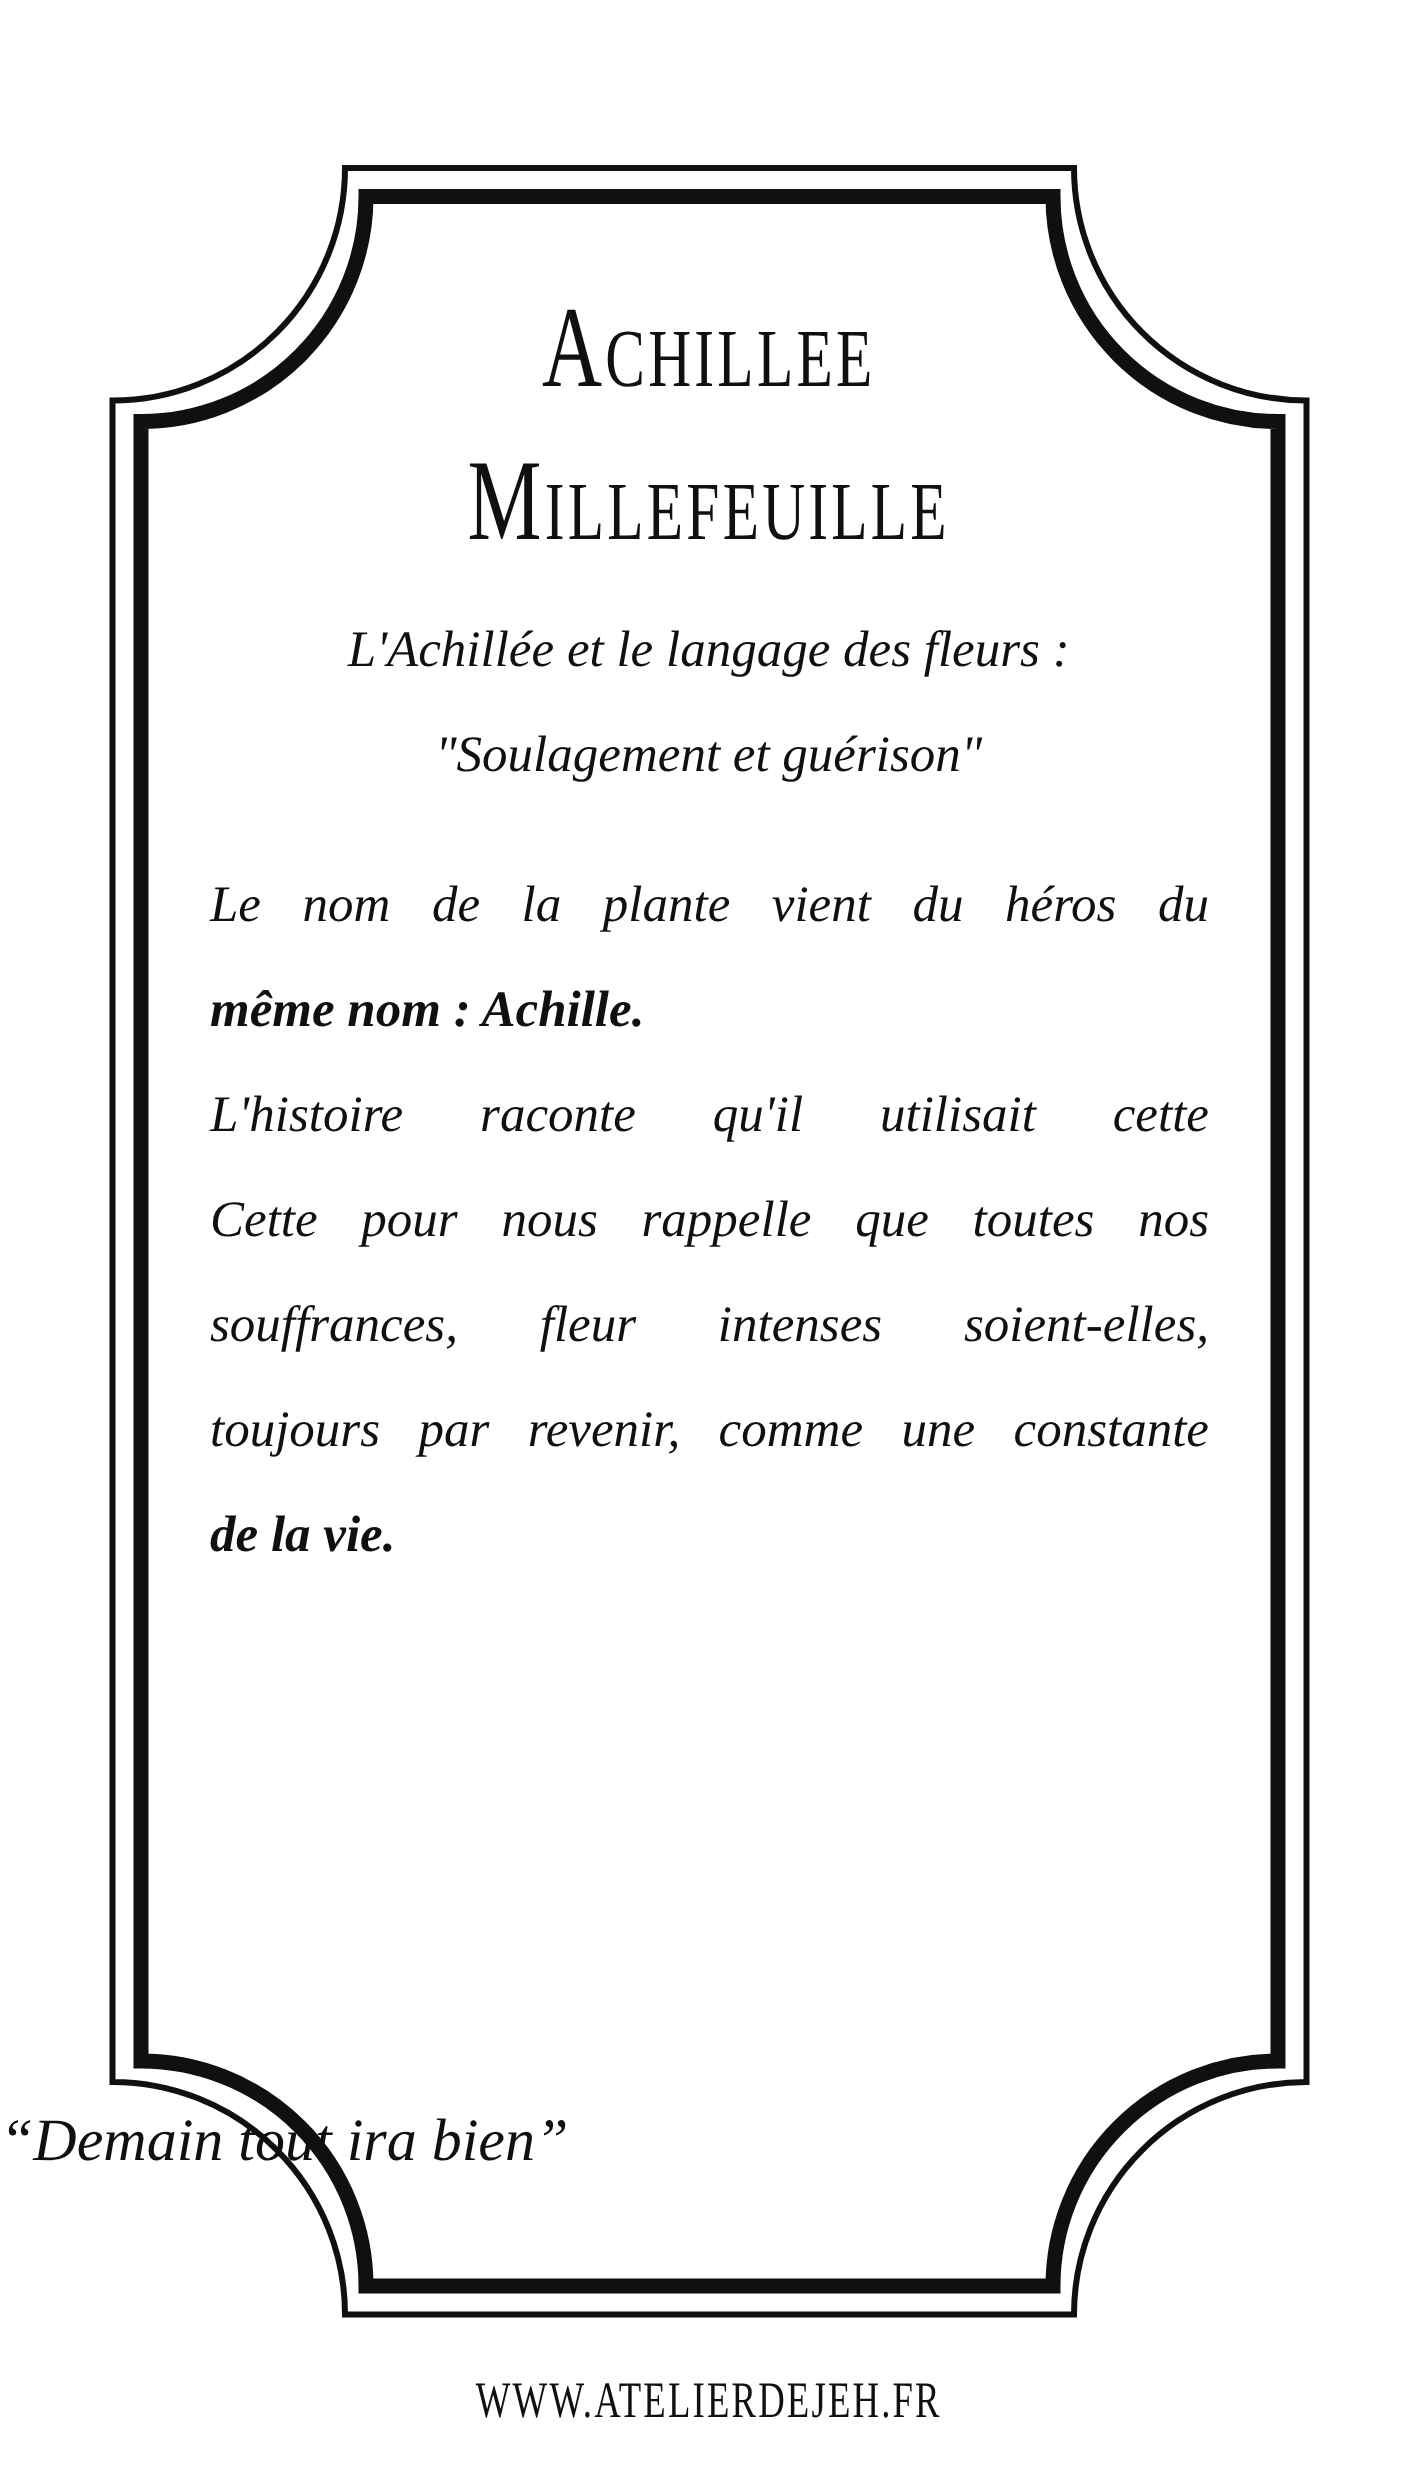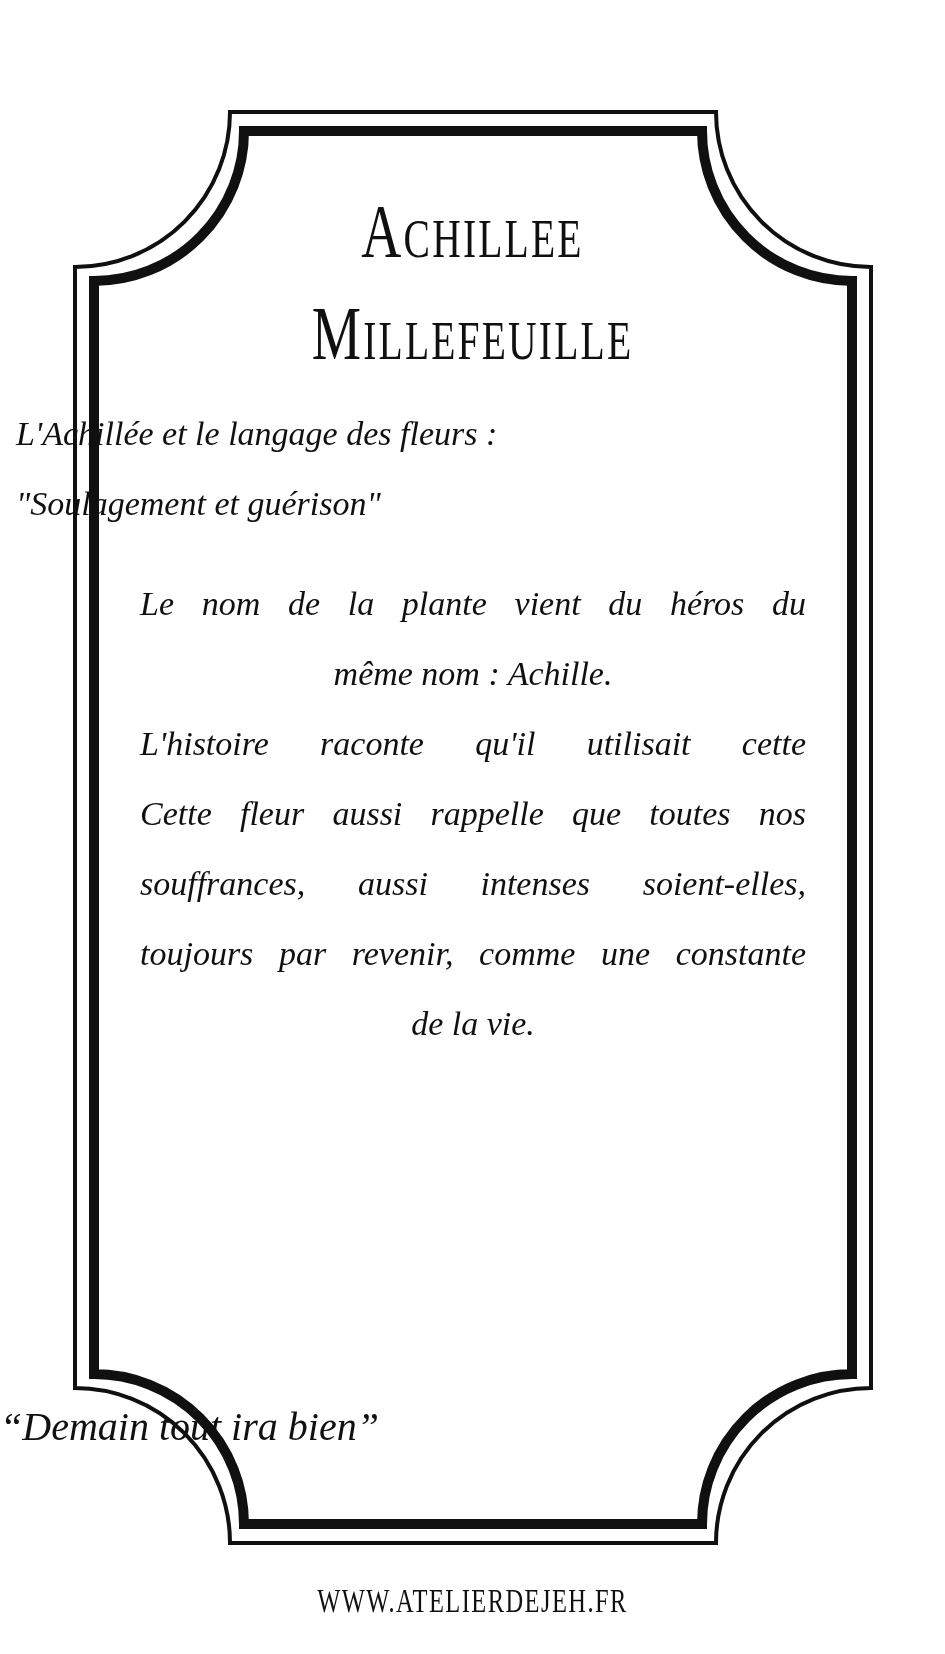--- a/index.html
+++ b/index.html
@@ -41,38 +41,40 @@
   
   .script {
     font-style: italic;
     font-size: 34px;
     line-height: 70px;
   }
 
   .subtitle {
     position: absolute;
     top: 399px;
-    left: 16px; right: 0;
+    left: 0; right: 0;
+    text-align: center;
   }
 
   .body-text {
     position: absolute;
     top: 569px;
     left: 140px;
     width: 666px;
   }
   .body-text .jl {
     text-align: justify;
     text-align-last: justify;
     text-justify: inter-word;
     white-space: nowrap;
   }
   .body-text .ll {
-    text-align: center;
+    text-align: left;
     white-space: nowrap;
+    font-weight: bold;
   }
 
   .quote {
     position: absolute;
     top: 1397px;
     left: 0; right: 0;
     text-align: left;
     font-style: italic;
     font-size: 40px;
     line-height: 60px;
@@ -108,22 +110,22 @@
 
   <div class="subtitle script">
     <div>L'Achillée et le langage des fleurs :</div>
     <div>"Soulagement et guérison"</div>
   </div>
 
   <div class="body-text script">
     <div class="jl">Le nom de la plante vient du héros du</div>
     <div class="ll">même nom : Achille.</div>
     <div class="jl">L'histoire raconte qu'il utilisait cette</div>
-    <div class="jl">Cette fleur aussi rappelle que toutes nos</div>
-    <div class="jl">souffrances, aussi intenses soient-elles,</div>
+    <div class="jl">Cette pour nous rappelle que toutes nos</div>
+    <div class="jl">souffrances, fleur intenses soient-elles,</div>
     <div class="jl">toujours par revenir, comme une constante</div>
     <div class="ll">de la vie.</div>
   </div>
 
   <div class="quote">“Demain tout ira bien”</div>
 
   <div class="website">WWW.ATELIERDEJEH.FR</div>
 
 </div>
 

